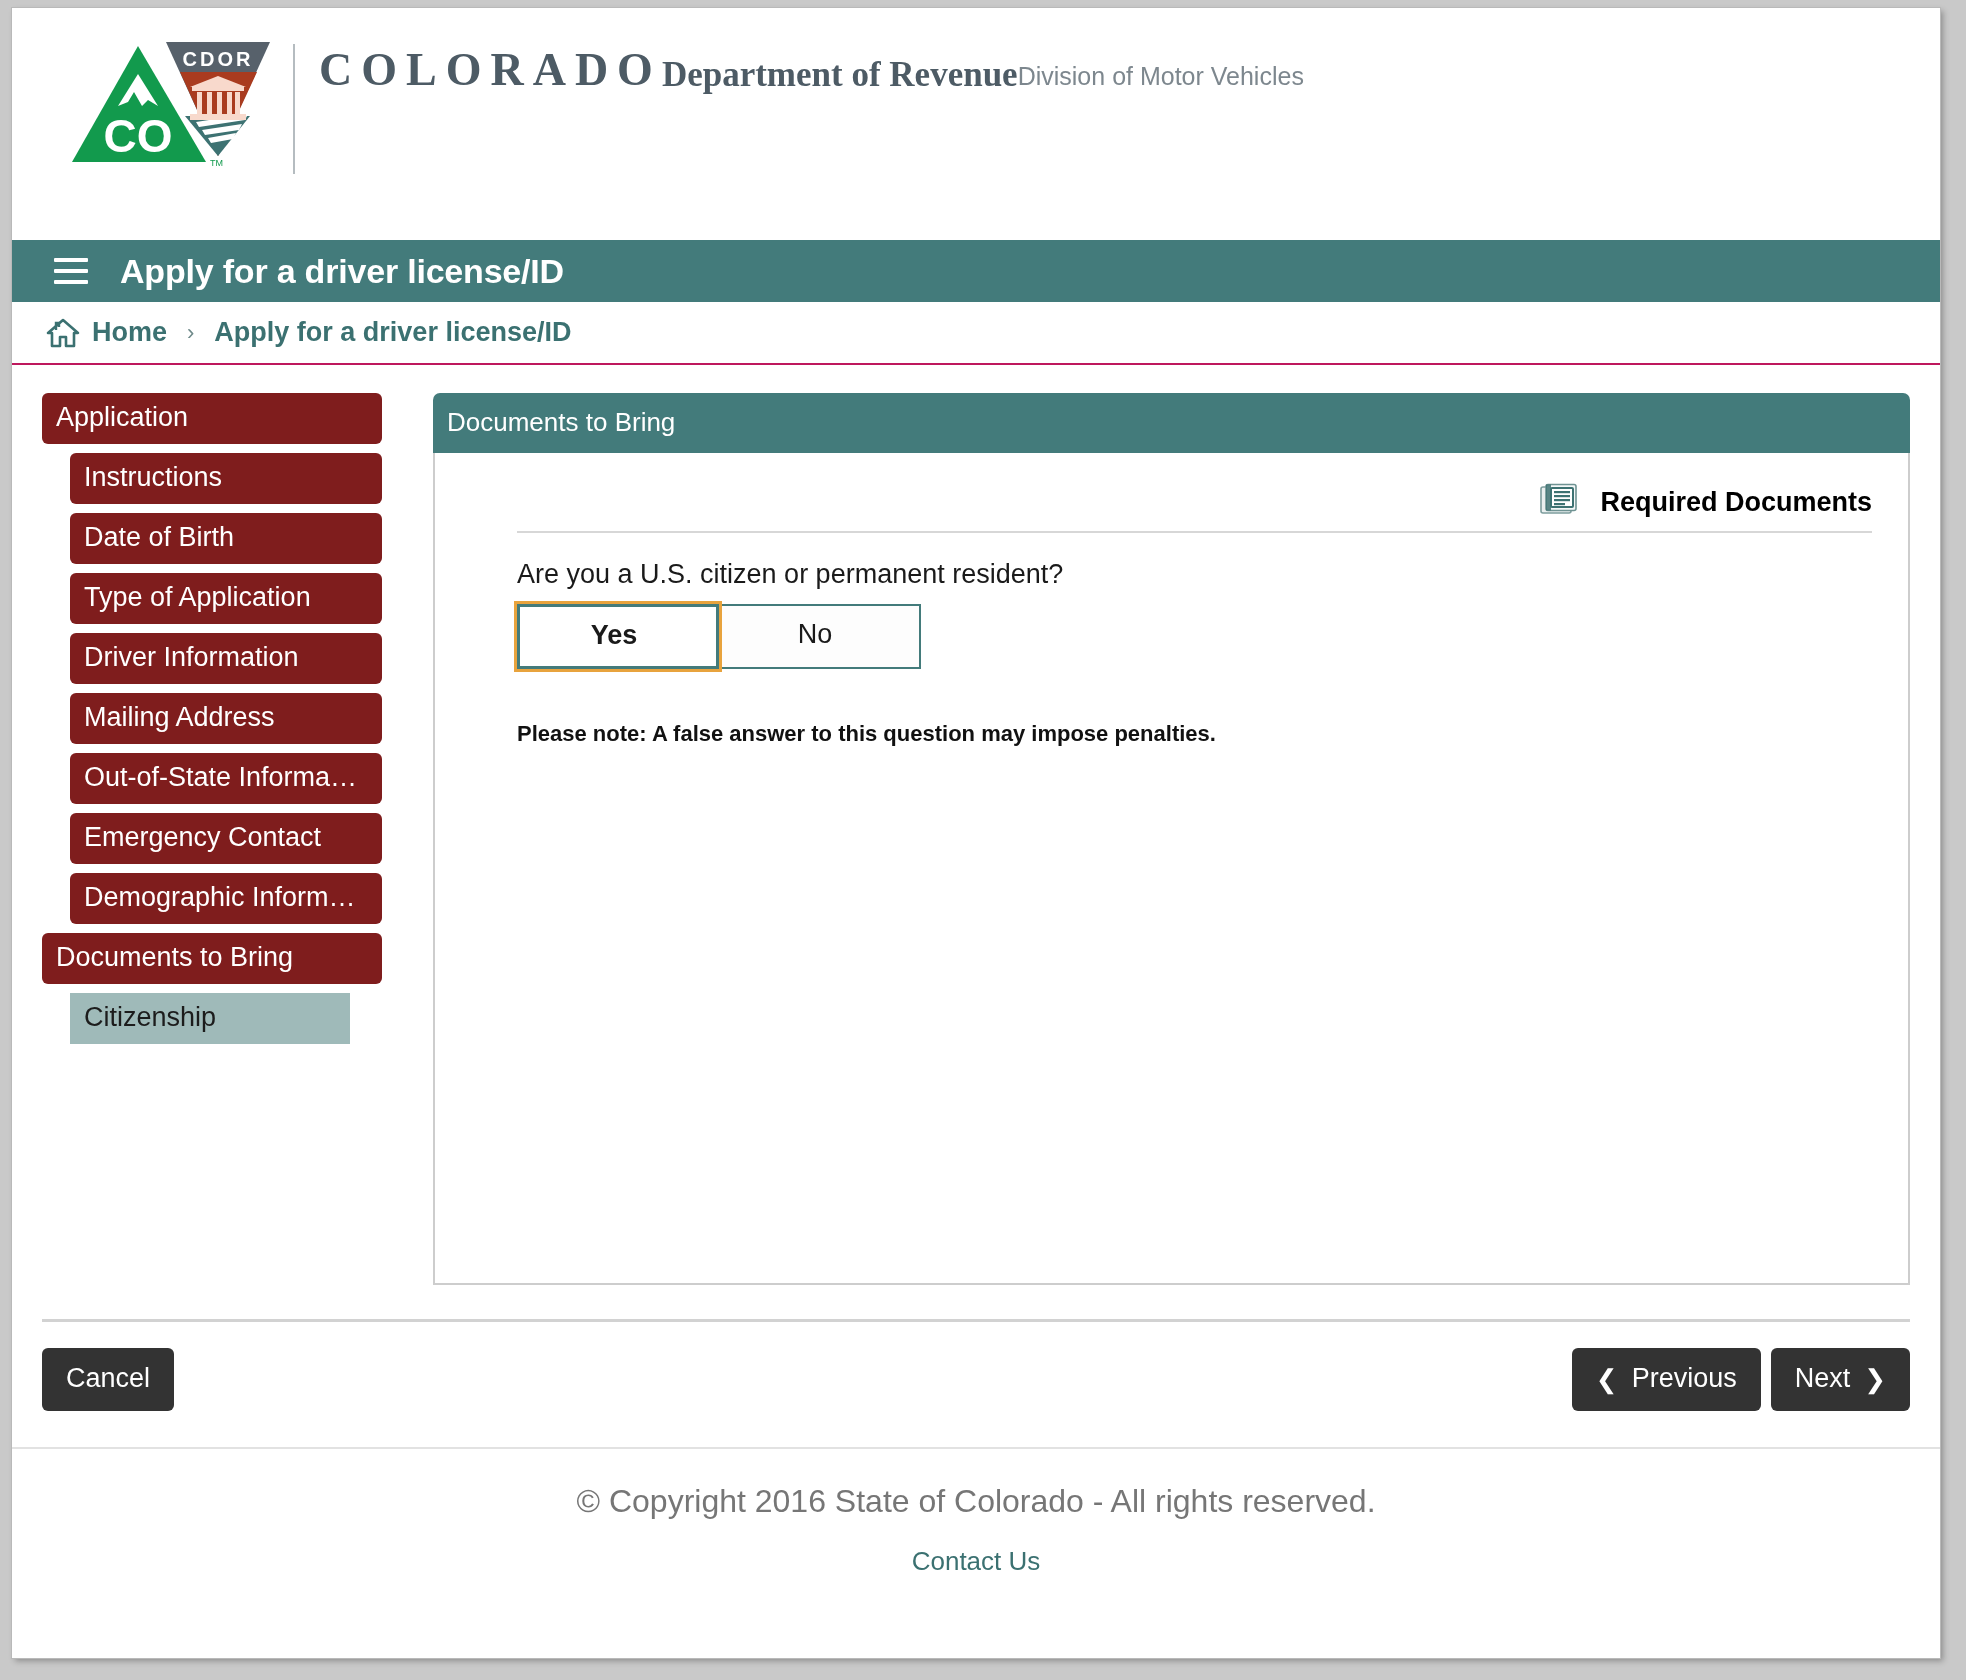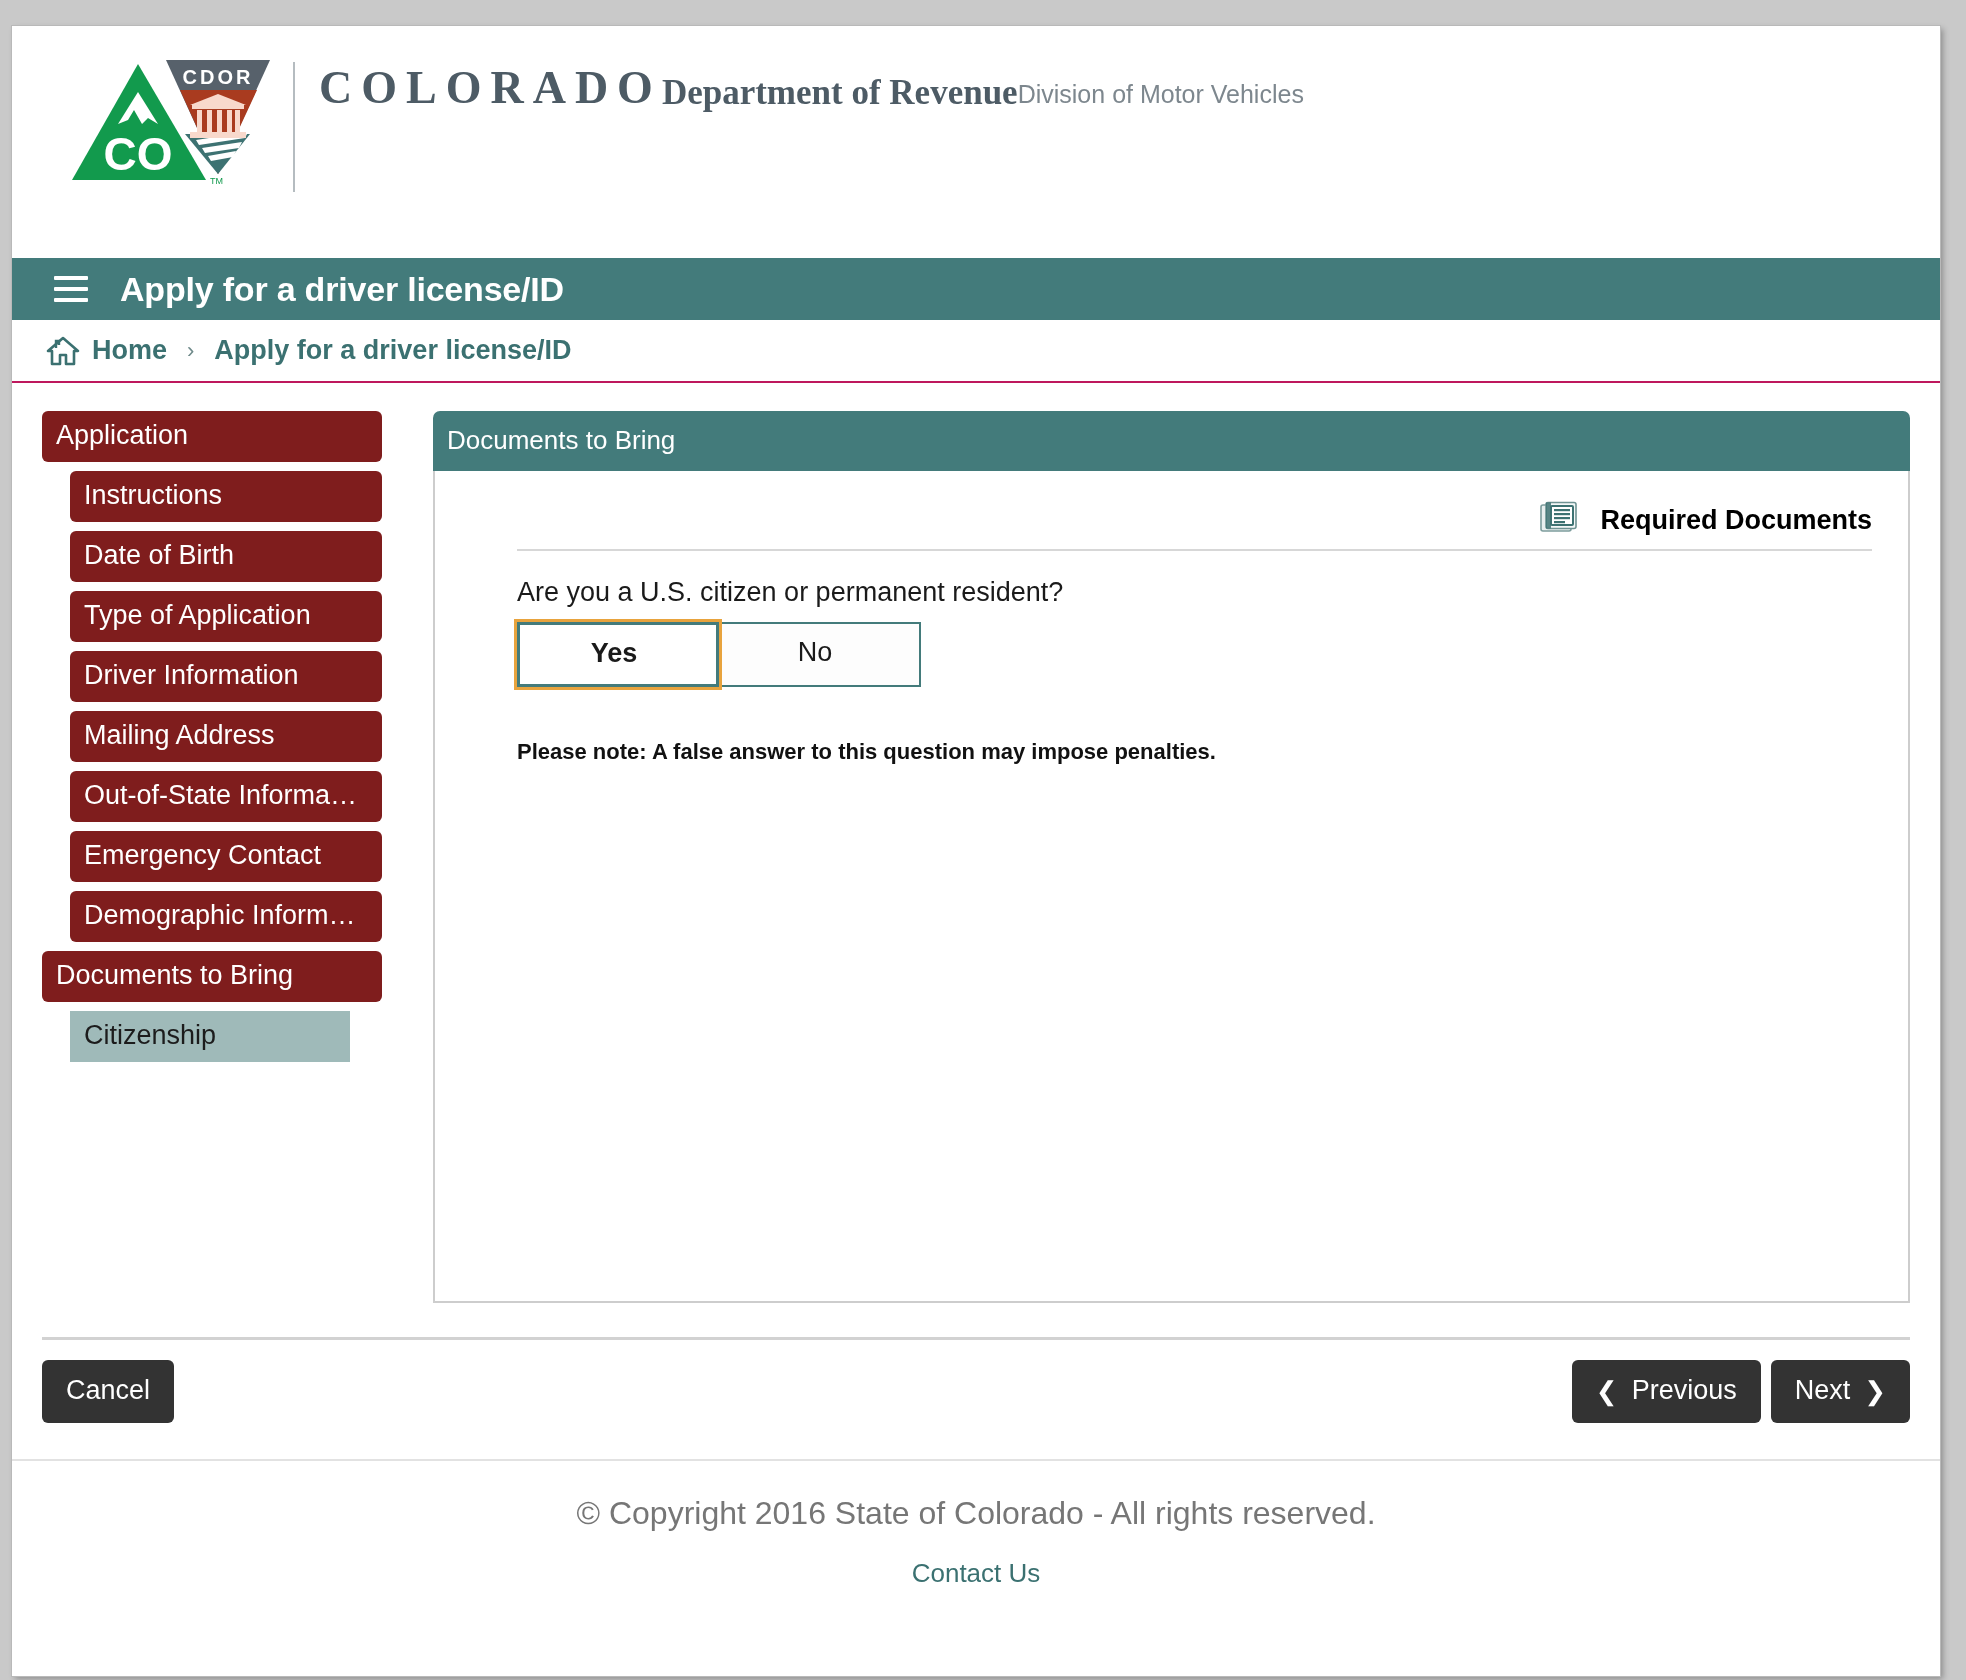--- a/index.html
+++ b/index.html
@@ -11,21 +11,21 @@
   #screen {
     position: relative;
     width: 1966px;
     height: 1680px;
     background: #c9c9c9;
     overflow: hidden;
   }
   .page {
     position: absolute;
     left: 12px;
-    top: 26px;
+    top: 8px;
     width: 1928px;
     height: 1650px;
     background: #ffffff;
     box-shadow: 0 0 0 1px #b9b9b9, 3px 3px 6px rgba(0,0,0,0.30);
     overflow: hidden;
   }
 
   
   .brand-header {
     height: 232px;
@@ -263,21 +263,21 @@
     font-size: 22px;
     font-weight: bold;
     color: #111111;
     margin: 52px 0 0 46px;
   }
 
   
   .action-bar {
     margin: 34px 30px 0 30px;
     border-top: 3px solid #d2d2d2;
-    padding-top: 20px;
+    padding-top: 26px;
     display: flex;
     align-items: center;
     justify-content: space-between;
   }
   .btn-dark {
     background: #333333;
     color: #ffffff;
     font-size: 27px;
     border: none;
     border-radius: 6px;

